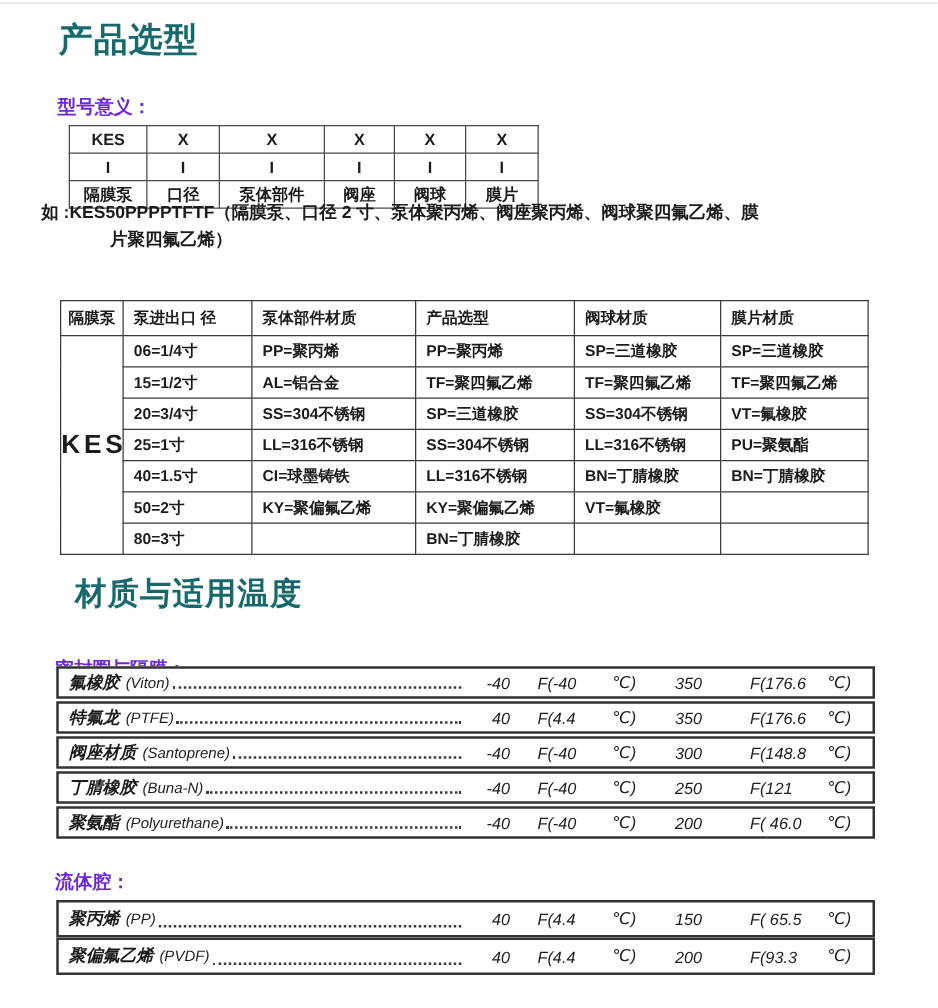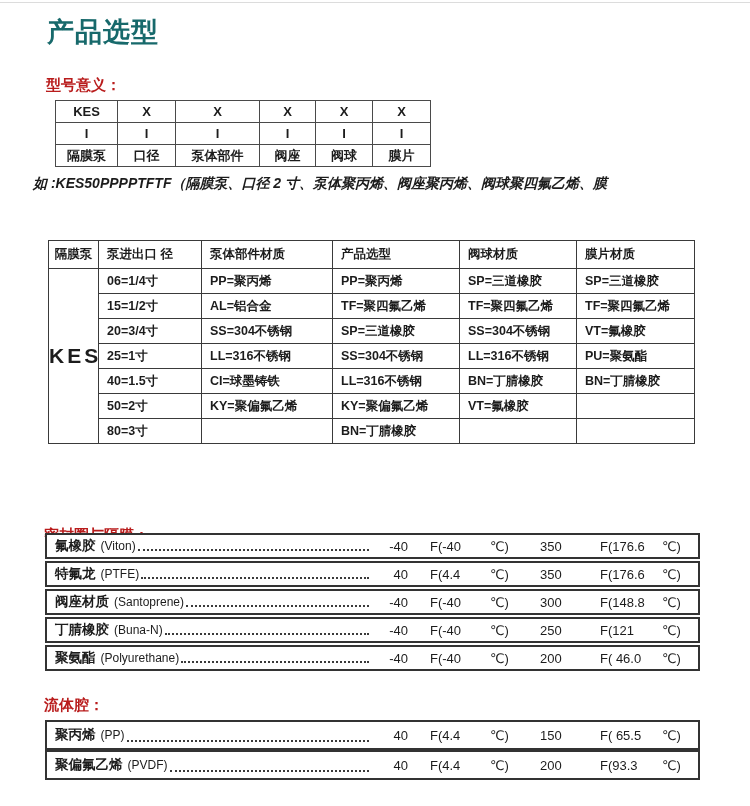--- a/index.html
+++ b/index.html
@@ -8,49 +8,49 @@
     font-family:"Liberation Sans","DejaVu Sans",sans-serif;
     color:#1c1c1c;overflow:hidden;
   }
   .page{position:relative;width:750px;height:806px;}
   .hairline{position:absolute;left:0;top:2px;width:750px;height:1px;background:#dcdcdc;}
 
   .title{position:absolute;font-weight:700;color:#17696b;letter-spacing:1px;}
   #title-product{left:47px;top:14px;font-size:27px;}
   #title-materials{left:60px;top:458px;font-size:25px;}
 
-  .sec-label{position:absolute;font-size:15px;font-weight:600;color:#b91c1c;}
+  .sec-label{position:absolute;font-size:15px;font-weight:600;color:#6d28d9;}
   #label-model{left:46px;top:76px;}
   #label-seal{left:44px;top:526px;}
   #label-fluid{left:44px;top:696px;}
 
   
   #model-table{position:absolute;left:55px;top:100px;border-collapse:collapse;
     table-layout:fixed;width:375px;font-size:13px;}
   #model-table td{border:1px solid #4a4a4a;text-align:center;height:21px;
     padding:0 2px;font-weight:600;overflow:hidden;white-space:nowrap;}
 
   
-  #example{position:absolute;left:33px;top:172px;width:690px;font-size:14px;
-    line-height:22px;font-weight:600;font-style:italic;}
+  #example{position:absolute;left:33px;top:158px;width:690px;font-size:14px;
+    line-height:22px;font-weight:600;}
   #example .line2{padding-left:55px;}
 
   
   #sel-table{position:absolute;left:48px;top:240px;border-collapse:collapse;
     table-layout:fixed;width:646px;font-size:12.5px;}
   #sel-table th,#sel-table td{border:1px solid #3a3a3a;text-align:left;
     padding:0 0 0 8px;overflow:hidden;white-space:nowrap;font-weight:600;}
   #sel-table th{height:27px;font-size:12.5px;}
   #sel-table td{height:24px;}
   #sel-table th.center{text-align:center;padding:0 2px;}
   #sel-table td.brand{font-size:21px;font-weight:600;letter-spacing:3px;
     text-align:center;padding:0;}
 
   
-  .temp-table{position:absolute;left:45px;width:655px;}
+  .temp-table{position:absolute;left:45px;width:655px;font-style:italic;}
   #seal-table{top:533px;}
   #fluid-table{top:720px;}
   .trow{display:flex;align-items:center;border:2px solid #333;
     height:22px;margin-bottom:2px;padding:0 10px 0 8px;background:#fff;}
   #fluid-table .trow{height:26px;margin-bottom:0;}
   .tname{white-space:nowrap;font-size:13.5px;}
   .tname b{font-weight:700;}
   .tname .en{font-size:12px;margin-left:5px;font-weight:400;}
   .tdots{flex:1;align-self:flex-end;margin:0 1px 6px 2px;
     border-bottom:2px dotted #3a3a3a;min-width:20px;}
@@ -104,20 +104,21 @@
       <td>泵体部件</td>
       <td>阀座</td>
       <td>阀球</td>
       <td>膜片</td>
     </tr>
   </tbody>
     </table>
 
   <div id="example">
     <div class="line1">如 :KES50PPPPTFTF（隔膜泵、口径 2 寸、泵体聚丙烯、阀座聚丙烯、阀球聚四氟乙烯、膜</div>
+    <div class="line2">片聚四氟乙烯）</div>
   </div>
 
   <table id="sel-table">
     <colgroup>
       <col style="width:50px">
         <col style="width:103px">
         <col style="width:131px">
       <col style="width:127px">
         <col style="width:117px">
         <col style="width:118px">
@@ -177,20 +178,21 @@
     <tr>
       <td>80=3寸</td>
       <td></td>
       <td>BN=丁腈橡胶</td>
       <td></td>
       <td></td>
     </tr>
   </tbody>
     </table>
 
+  <div id="title-materials" class="title">材质与适用温度</div>
 
   <div id="label-seal" class="sec-label">密封圈与隔膜：</div>
 
   <div id="seal-table" class="temp-table">
     <div class="trow">
       <span class="tname"><b>氟橡胶</b><span class="en">(Viton)</span></span>
       <span class="tdots"></span>
       <span class="tc f1">-40</span>
       <span class="tc c1">F(-40</span>
       <span class="tc c1u">℃)</span>

